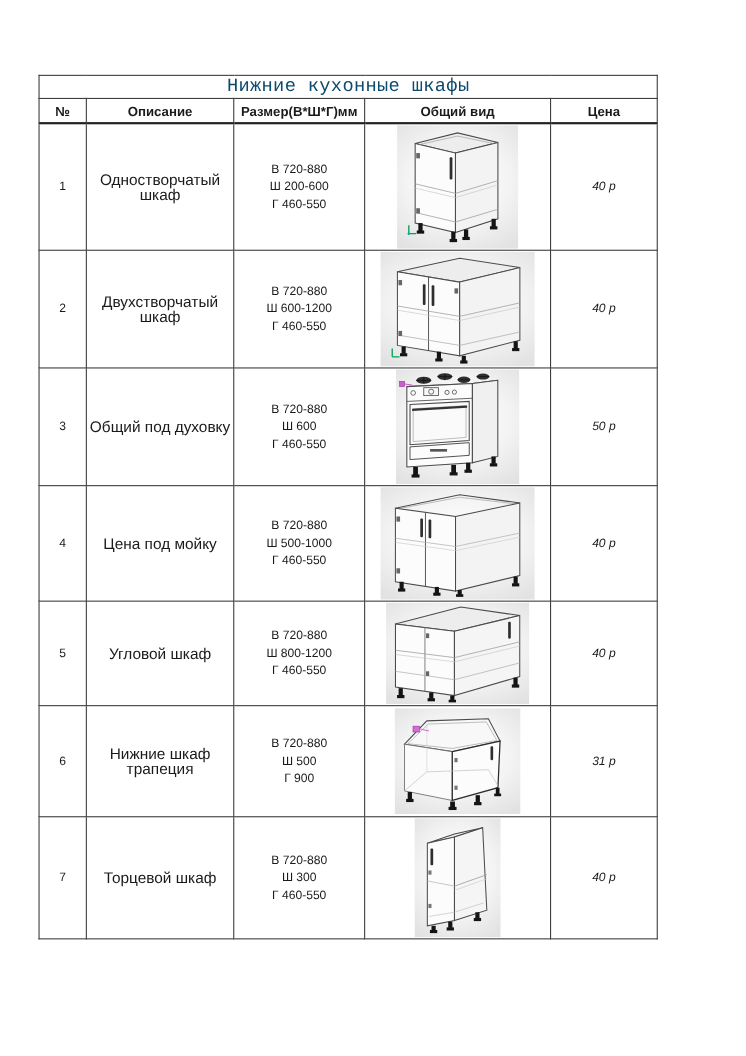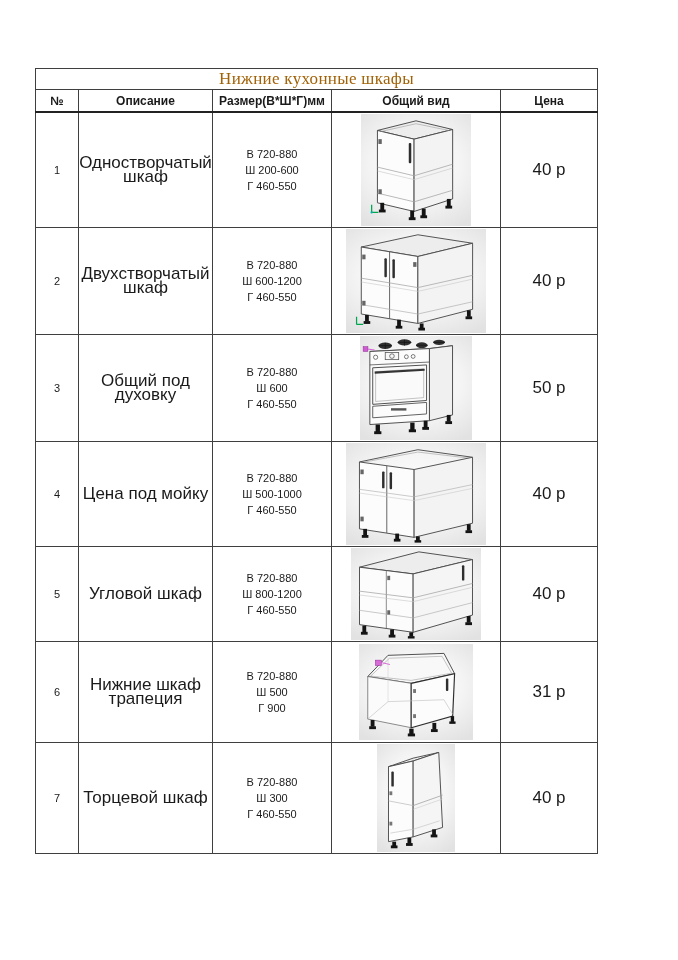--- a/index.html
+++ b/index.html
@@ -3,27 +3,27 @@
 <meta charset="utf-8">
 <style>
   html,body{margin:0;padding:0;background:#ffffff;}
   .page{position:relative;width:678px;height:960px;background:#ffffff;overflow:hidden;
         font-family:"Liberation Sans", sans-serif;color:#1a1a1a;}
   .table-wrap{position:absolute;left:35px;top:68px;}
   table.price{border-collapse:collapse;table-layout:fixed;width:562px;
               border:1.5px solid #2e2e2e;}
   table.price td{border:1px solid #3f3f3f;vertical-align:middle;text-align:center;
                  padding:0;overflow:hidden;}
-  td.title-cell{height:20px;font-family:Liberation Serif, serif;font-size:17px;
-                letter-spacing:.3px;color:#a16207;}
+  td.title-cell{height:20px;font-family:Liberation Mono, monospace;font-size:17px;
+                letter-spacing:.3px;color:#0c4a6e;}
   tr.head td{height:21px;font-size:12px;font-weight:bold;border-bottom:2px solid #222;}
   td.num{font-size:11px;}
-  td.descr{font-size:17px;padding:2px 6px;line-height:14px;}
+  td.descr{font-size:14px;padding:2px 6px;line-height:14px;}
   td.size{font-size:11px;line-height:16px;margin-left:36px;}
-  td.price-val{font-size:17px;}
+  td.price-val{font-size:11px;font-style:italic;}
   td.view{vertical-align:middle;}
   .img-box{margin:1px auto;display:flex;align-items:center;justify-content:center;
            background:radial-gradient(ellipse 75% 65% at 50% 45%, #ffffff 0%, #f4f4f4 55%, #e2e2e2 100%);}
   svg{display:block;}
 </style>
 </head>
 <body>
 
 <div class="page">
 <div class="table-wrap">

